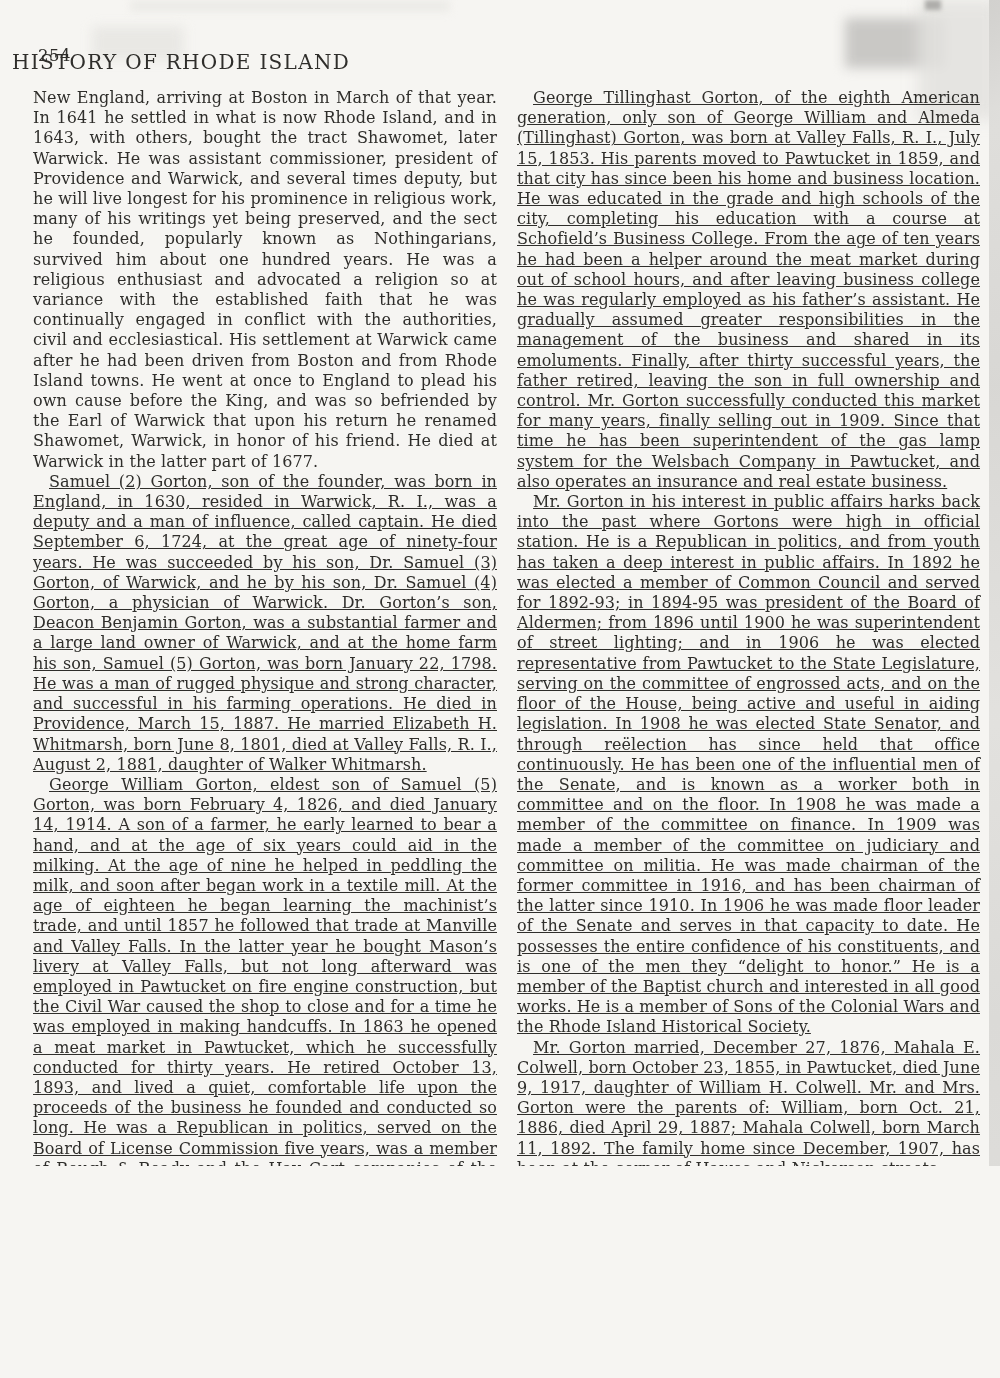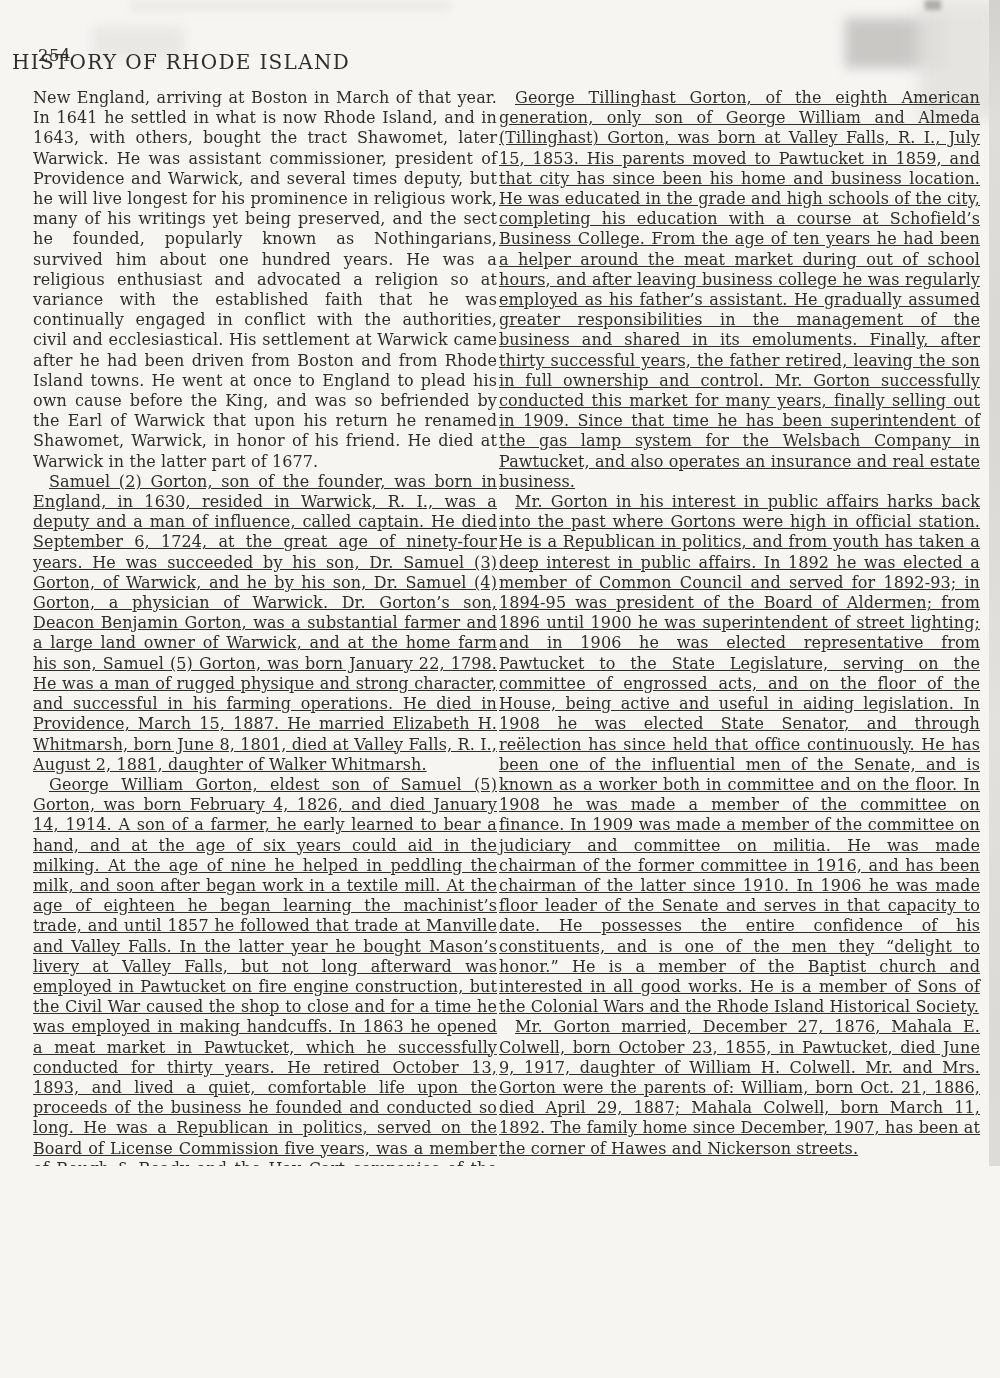--- a/index.html
+++ b/index.html
@@ -36,21 +36,21 @@
     font-size: 16.5px; letter-spacing: .5px;
   }
   .page-title {
     position: absolute; left: 0; top: 38px; width: 100%;
     margin: 12px; 
     font-size: 20px; font-weight: normal; letter-spacing: 1.3px;
   }
   
   .columns {
     position: absolute; top: 88px; left: 33px; right: 20px;
-    display: flex; gap: 2px;
+    display: flex; gap: 20px;
   }
   .col { flex: 1; }
   .col-left  { width: 464px; flex: none; }
   .col-right { flex: 1; }
   p {
     margin: 0;
     font-size: 16px;
     line-height: 20.2px;
     text-align: justify;
     letter-spacing: .1px;

